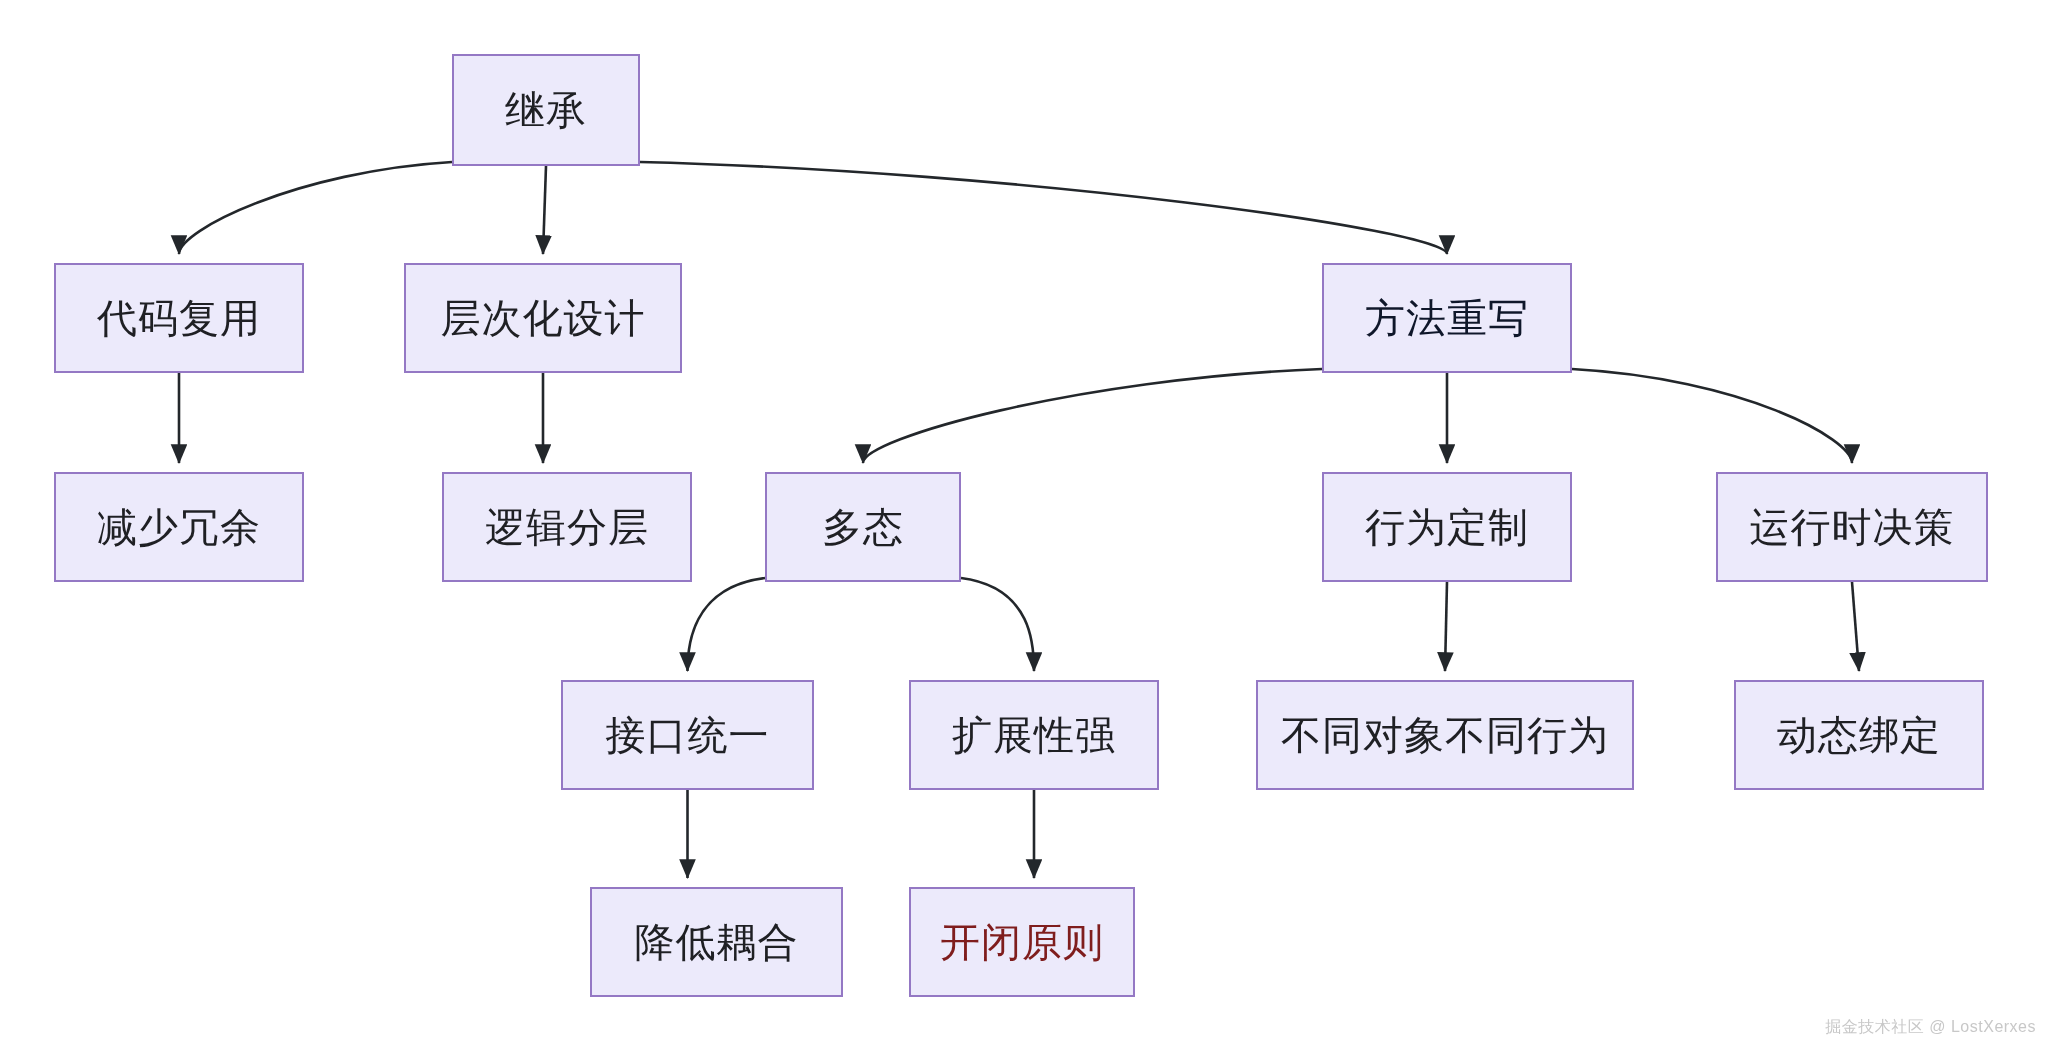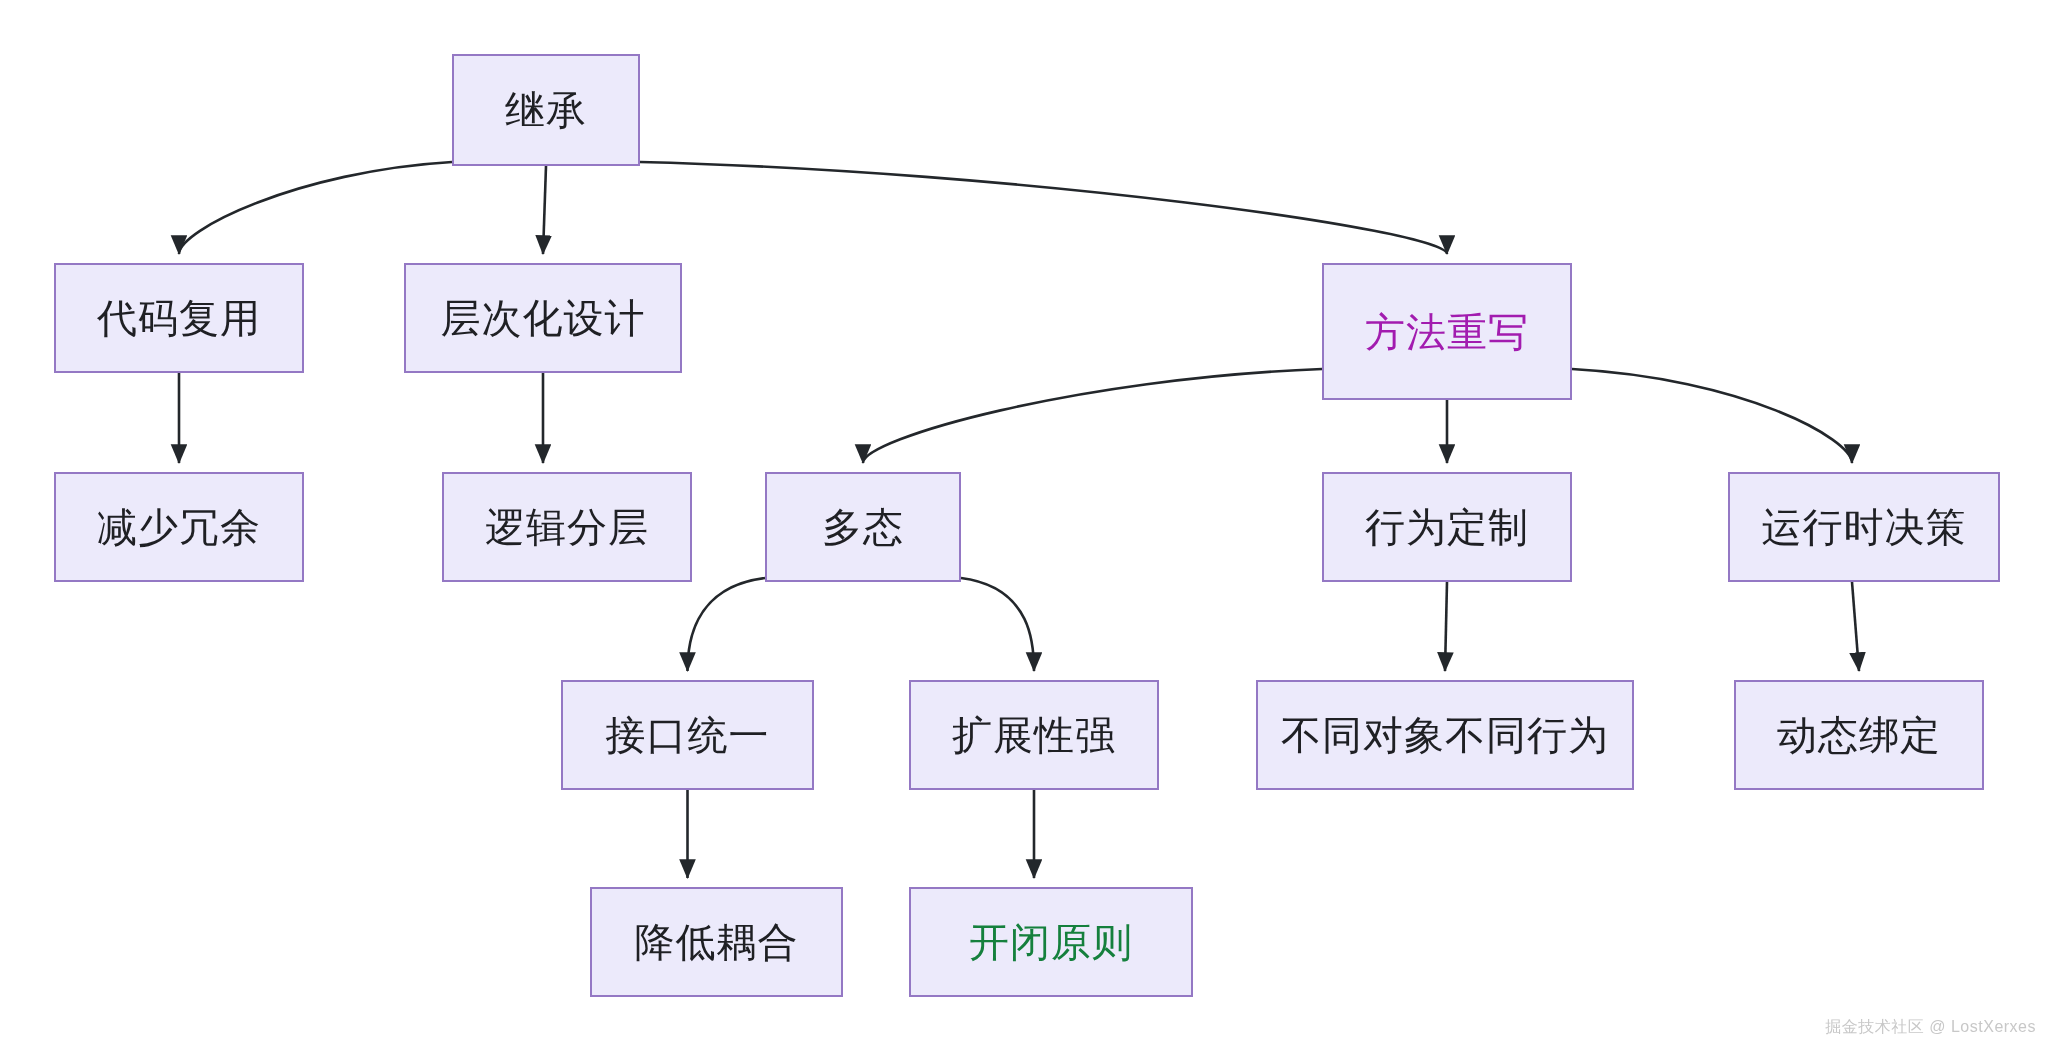--- a/index.html
+++ b/index.html
@@ -82,52 +82,52 @@
   <div id="nodes-group">
       <div class="node" style="left: 452px; top: 54px; width: 188px; height: 112px; background: rgb(236, 234, 251); border-color: rgb(148, 120, 196); color: rgb(31, 32, 36);">
         <span>继承</span>
       </div>
       <div class="node" style="left: 54px; top: 263px; width: 250px; height: 110px; background: rgb(236, 234, 251); border-color: rgb(148, 120, 196); color: rgb(31, 32, 36);">
         <span>代码复用</span>
       </div>
       <div class="node" style="left: 404px; top: 263px; width: 278px; height: 110px; background: rgb(236, 234, 251); border-color: rgb(148, 120, 196); color: rgb(31, 32, 36);">
         <span>层次化设计</span>
       </div>
-      <div class="node" style="left: 1322px; top: 263px; width: 250px; height: 137px; background: rgb(236, 234, 251); border-color: rgb(148, 120, 196); color: #a21caf;">
+      <div class="node" style="left: 1322px; top: 263px; width: 250px; height: 110px; background: rgb(236, 234, 251); border-color: rgb(148, 120, 196); color: #0f172a;">
         <span>方法重写</span>
       </div>
       <div class="node" style="left: 54px; top: 472px; width: 250px; height: 110px; background: rgb(236, 234, 251); border-color: rgb(148, 120, 196); color: rgb(31, 32, 36);">
         <span>减少冗余</span>
       </div>
       <div class="node" style="left: 418px; top: 472px; width: 250px; height: 110px; background: rgb(236, 234, 251); border-color: rgb(148, 120, 196); color: rgb(31, 32, 36); margin-left: 24px;">
         <span>逻辑分层</span>
       </div>
       <div class="node" style="left: 765px; top: 472px; width: 196px; height: 110px; background: rgb(236, 234, 251); border-color: rgb(148, 120, 196); color: rgb(31, 32, 36);">
         <span>多态</span>
       </div>
       <div class="node" style="left: 1322px; top: 472px; width: 250px; height: 110px; background: rgb(236, 234, 251); border-color: rgb(148, 120, 196); color: rgb(31, 32, 36);">
         <span>行为定制</span>
       </div>
-      <div class="node" style="left: 1716px; top: 472px; width: 272px; height: 110px; background: rgb(236, 234, 251); border-color: rgb(148, 120, 196); color: rgb(31, 32, 36); margin-left: 12px;">
+      <div class="node" style="left: 1716px; top: 472px; width: 272px; height: 110px; background: rgb(236, 234, 251); border-color: rgb(148, 120, 196); color: rgb(31, 32, 36);">
         <span>运行时决策</span>
       </div>
       <div class="node" style="left: 561px; top: 680px; width: 253px; height: 110px; background: rgb(236, 234, 251); border-color: rgb(148, 120, 196); color: rgb(31, 32, 36);">
         <span>接口统一</span>
       </div>
       <div class="node" style="left: 909px; top: 680px; width: 250px; height: 110px; background: rgb(236, 234, 251); border-color: rgb(148, 120, 196); color: rgb(31, 32, 36);">
         <span>扩展性强</span>
       </div>
       <div class="node" style="left: 1256px; top: 680px; width: 378px; height: 110px; background: rgb(236, 234, 251); border-color: rgb(148, 120, 196); color: rgb(31, 32, 36);">
         <span>不同对象不同行为</span>
       </div>
       <div class="node" style="left: 1734px; top: 680px; width: 250px; height: 110px; background: rgb(236, 234, 251); border-color: rgb(148, 120, 196); color: rgb(31, 32, 36);">
         <span>动态绑定</span>
       </div>
       <div class="node" style="left: 590px; top: 887px; width: 253px; height: 110px; background: rgb(236, 234, 251); border-color: rgb(148, 120, 196); color: rgb(31, 32, 36);">
         <span>降低耦合</span>
       </div>
-      <div class="node" style="left: 909px; top: 887px; width: 284px; height: 110px; background: rgb(236, 234, 251); border-color: rgb(148, 120, 196); color: #15803d;">
+      <div class="node" style="left: 909px; top: 887px; width: 226px; height: 110px; background: rgb(236, 234, 251); border-color: rgb(148, 120, 196); color: #7f1d1d;">
         <span>开闭原则</span>
       </div>
     </div>
 
   <div class="watermark">掘金技术社区 @ LostXerxes</div>
 </div>
 
 </body></html>

